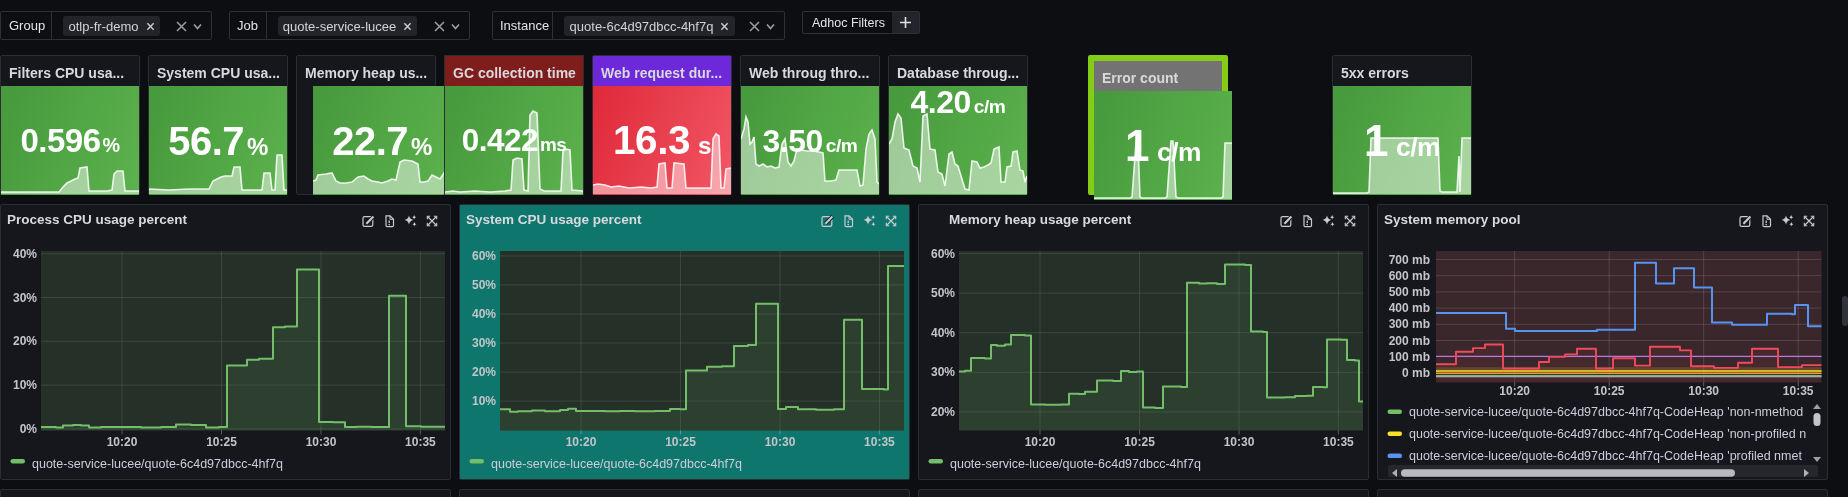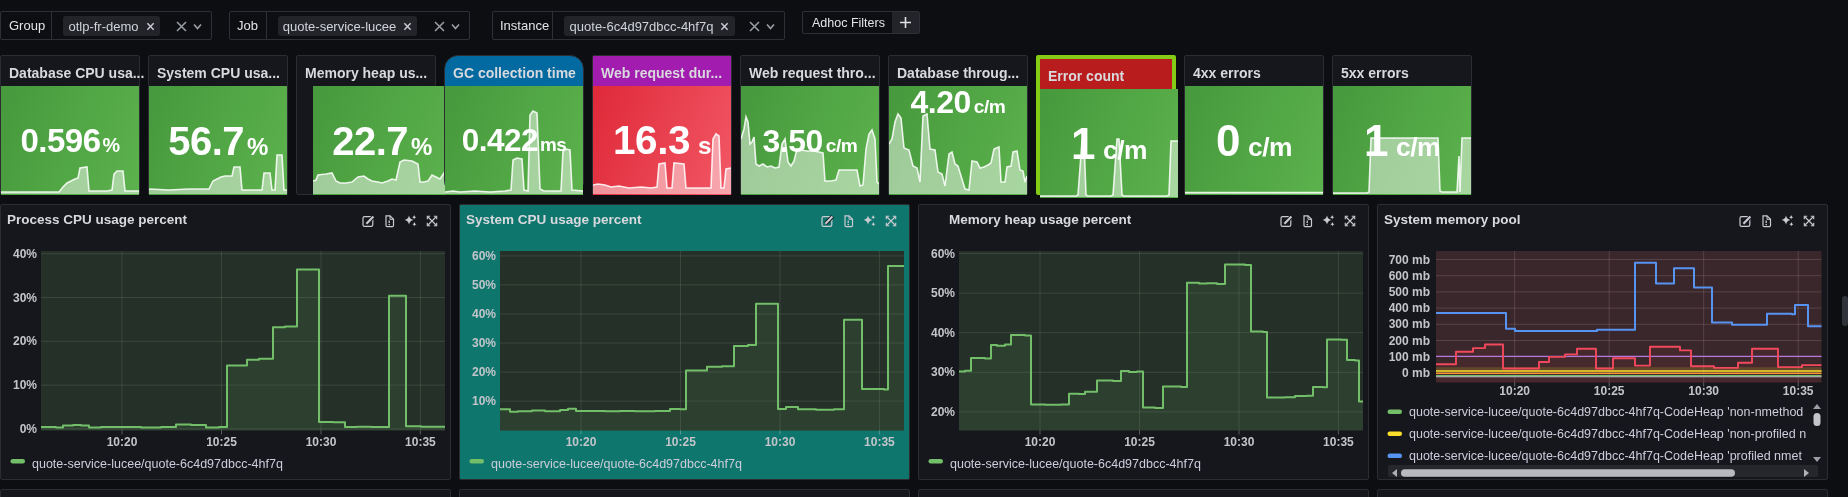--- a/index.html
+++ b/index.html
@@ -56,21 +56,21 @@
         <span style="padding-left:9px;font-size:12.5px;font-weight:500;color:#e3e4e8;white-space:nowrap;">Adhoc Filters</span>
       </div>
   <div style="position:absolute;left:89px;top:0;bottom:0;right:0;background:#22242a;display:flex;align-items:center;justify-content:center;">
         <svg width="13" height="13" viewBox="0 0 13 13">
           <path d="M6.5 1 V12 M1 6.5 H12" stroke="#dfe0e4" stroke-width="1.6"></path>
         </svg>
       </div>
 </div>
 <div style="position:absolute;left:0px;top:55px;width:140px;height:140px;background:#16171c;border:1px solid #2b2d33;box-sizing:border-box;border-radius:2px;">
  <div style="position:absolute;left:8px;top:2px;height:30px;display:flex;align-items:center;">
-        <span style="font-size:14px;font-weight:700;color:#d8d9dd;white-space:nowrap;">Database CPU usa...</span>
+        <span style="font-size:14px;font-weight:700;color:#d8d9dd;white-space:nowrap;">Filters CPU usa...</span>
       </div>
  <div style="position:absolute;left:0;top:30px;width:138px;height:109px;background:linear-gradient(110deg,#46993c 0%,#5cb24d 100%);overflow:hidden;">
   <svg width="138" height="108" style="position:absolute;left:0;top:0">
     <path d="M0.0,106.0L58.0,106.0L62.0,101.0L66.0,97.0L70.0,95.0L74.0,93.0L77.0,92.0L79.0,82.0L86.0,81.0L88.0,105.0L106.0,105.0L111.0,104.0L113.0,88.0L116.0,85.0L122.0,85.0L124.0,105.0L138.0,105.0L138,108L0,108Z" fill="rgba(255,255,255,0.47)"></path>
     <path d="M0.0,106.0L58.0,106.0L62.0,101.0L66.0,97.0L70.0,95.0L74.0,93.0L77.0,92.0L79.0,82.0L86.0,81.0L88.0,105.0L106.0,105.0L111.0,104.0L113.0,88.0L116.0,85.0L122.0,85.0L124.0,105.0L138.0,105.0" fill="none" stroke="rgba(255,255,255,0.85)" stroke-width="1.6"></path>
   </svg>
   <div style="position:absolute;left:0;top:0;width:138px;height:109px;display:flex;align-items:center;justify-content:center;">
           <span style="color:#fff;font-weight:700;font-size:33px;letter-spacing:-0.5px;line-height:1;">0.596<span style="font-size:19.8px;margin-left:2px;">%</span></span>
         </div>
  </div>
@@ -96,51 +96,51 @@
  <div style="position:absolute;left:16px;top:30px;width:138px;height:109px;background:linear-gradient(110deg,#46993c 0%,#5cb24d 100%);overflow:hidden;">
   <svg width="138" height="108" style="position:absolute;left:0;top:0">
     <path d="M0.0,95.0L3.0,94.0L5.0,89.0L13.0,88.0L19.0,87.0L23.0,95.0L27.0,97.0L33.0,97.0L39.0,96.0L45.0,91.0L51.0,90.0L55.0,93.0L59.0,95.0L65.0,96.0L69.0,97.0L75.0,95.0L79.0,93.0L83.0,94.0L87.0,76.0L91.0,74.0L99.0,75.0L105.0,78.0L107.0,96.0L111.0,96.0L115.0,95.0L119.0,89.0L123.0,91.0L127.0,93.0L131.0,87.0L135.0,91.0L138.0,97.0L138,108L0,108Z" fill="rgba(255,255,255,0.47)"></path>
     <path d="M0.0,95.0L3.0,94.0L5.0,89.0L13.0,88.0L19.0,87.0L23.0,95.0L27.0,97.0L33.0,97.0L39.0,96.0L45.0,91.0L51.0,90.0L55.0,93.0L59.0,95.0L65.0,96.0L69.0,97.0L75.0,95.0L79.0,93.0L83.0,94.0L87.0,76.0L91.0,74.0L99.0,75.0L105.0,78.0L107.0,96.0L111.0,96.0L115.0,95.0L119.0,89.0L123.0,91.0L127.0,93.0L131.0,87.0L135.0,91.0L138.0,97.0" fill="none" stroke="rgba(255,255,255,0.85)" stroke-width="1.6"></path>
   </svg>
   <div style="position:absolute;left:0;top:0;width:138px;height:109px;display:flex;align-items:center;justify-content:center;">
           <span style="color:#fff;font-weight:700;font-size:40px;letter-spacing:-0.5px;line-height:1;">22.7<span style="font-size:24.0px;margin-left:3px;">%</span></span>
         </div>
  </div>
 </div>
-<div style="position:absolute;left:444px;top:55px;width:140px;height:140px;background:#0369a1;border:1px solid #2b2d33;box-sizing:border-box;border-radius:14px;">
+<div style="position:absolute;left:444px;top:55px;width:140px;height:140px;background:#7f1d1d;border:1px solid #2b2d33;box-sizing:border-box;border-radius:0;">
  <div style="position:absolute;left:8px;top:2px;height:30px;display:flex;align-items:center;">
         <span style="font-size:14px;font-weight:700;color:#d8d9dd;white-space:nowrap;">GC collection time</span>
       </div>
  <div style="position:absolute;left:0;top:30px;width:138px;height:109px;background:linear-gradient(110deg,#46993c 0%,#5cb24d 100%);overflow:hidden;">
   <svg width="138" height="108" style="position:absolute;left:0;top:0">
     <path d="M0.0,106.0L8.0,105.0L15.0,106.0L30.0,105.0L45.0,106.0L60.0,105.0L66.0,104.0L68.0,74.0L72.0,72.0L77.0,73.0L79.0,104.0L83.0,105.0L85.0,29.0L88.0,25.0L92.0,27.0L95.0,103.0L99.0,105.0L112.0,105.0L116.0,105.0L118.0,65.0L121.0,63.0L125.0,64.0L127.0,104.0L138.0,105.0L138,108L0,108Z" fill="rgba(255,255,255,0.47)"></path>
     <path d="M0.0,106.0L8.0,105.0L15.0,106.0L30.0,105.0L45.0,106.0L60.0,105.0L66.0,104.0L68.0,74.0L72.0,72.0L77.0,73.0L79.0,104.0L83.0,105.0L85.0,29.0L88.0,25.0L92.0,27.0L95.0,103.0L99.0,105.0L112.0,105.0L116.0,105.0L118.0,65.0L121.0,63.0L125.0,64.0L127.0,104.0L138.0,105.0" fill="none" stroke="rgba(255,255,255,0.85)" stroke-width="1.6"></path>
   </svg>
   <div style="position:absolute;left:0;top:0;width:138px;height:109px;display:flex;align-items:center;justify-content:center;">
           <span style="color:#fff;font-weight:700;font-size:31.5px;letter-spacing:-0.5px;line-height:1;">0.422<span style="font-size:18.9px;margin-left:2px;">ms</span></span>
         </div>
  </div>
 </div>
-<div style="position:absolute;left:592px;top:55px;width:140px;height:140px;background:#a21caf;border:1px solid #2b2d33;box-sizing:border-box;border-radius:2px;">
+<div style="position:absolute;left:592px;top:55px;width:140px;height:140px;background:#6d28d9;border:1px solid #2b2d33;box-sizing:border-box;border-radius:2px;">
  <div style="position:absolute;left:8px;top:2px;height:30px;display:flex;align-items:center;">
         <span style="font-size:14px;font-weight:700;color:#d8d9dd;white-space:nowrap;">Web request dur...</span>
       </div>
  <div style="position:absolute;left:0;top:30px;width:138px;height:109px;background:linear-gradient(110deg,#df2939 0%,#f25765 100%);overflow:hidden;">
   <svg width="138" height="108" style="position:absolute;left:0;top:0">
     <path d="M0.0,99.0L5.0,98.0L12.0,99.0L18.0,101.0L26.0,100.0L36.0,102.0L48.0,101.0L58.0,102.0L64.0,101.0L66.0,78.0L72.0,77.0L74.0,102.0L79.0,102.0L81.0,77.0L91.0,78.0L93.0,102.0L104.0,102.0L118.0,102.0L120.0,53.0L123.0,48.0L126.0,50.0L128.0,102.0L131.0,102.0L133.0,83.0L138.0,82.0L138,108L0,108Z" fill="rgba(255,255,255,0.47)"></path>
     <path d="M0.0,99.0L5.0,98.0L12.0,99.0L18.0,101.0L26.0,100.0L36.0,102.0L48.0,101.0L58.0,102.0L64.0,101.0L66.0,78.0L72.0,77.0L74.0,102.0L79.0,102.0L81.0,77.0L91.0,78.0L93.0,102.0L104.0,102.0L118.0,102.0L120.0,53.0L123.0,48.0L126.0,50.0L128.0,102.0L131.0,102.0L133.0,83.0L138.0,82.0" fill="none" stroke="rgba(255,255,255,0.85)" stroke-width="1.6"></path>
   </svg>
   <div style="position:absolute;left:0;top:0;width:138px;height:109px;display:flex;align-items:center;justify-content:center;">
           <span style="color:#fff;font-weight:700;font-size:40.5px;letter-spacing:-0.5px;line-height:1;">16.3<span style="font-size:24.3px;margin-left:8px;">s</span></span>
         </div>
  </div>
 </div>
 <div style="position:absolute;left:740px;top:55px;width:140px;height:140px;background:#16171c;border:1px solid #2b2d33;box-sizing:border-box;border-radius:2px;">
  <div style="position:absolute;left:8px;top:2px;height:30px;display:flex;align-items:center;">
-        <span style="font-size:14px;font-weight:700;color:#d8d9dd;white-space:nowrap;">Web request thro...</span>
+        <span style="font-size:14px;font-weight:700;color:#d8d9dd;white-space:nowrap;">Web throug thro...</span>
       </div>
  <div style="position:absolute;left:0;top:30px;width:138px;height:109px;background:linear-gradient(110deg,#46993c 0%,#5cb24d 100%);overflow:hidden;">
   <svg width="138" height="108" style="position:absolute;left:0;top:0">
     <path d="M0.0,53.0L3.0,43.0L5.0,31.0L7.0,36.0L9.0,58.0L11.0,56.0L13.0,51.0L15.0,78.0L18.0,80.0L22.0,78.0L26.0,81.0L30.0,80.0L34.0,82.0L38.0,81.0L41.0,58.0L44.0,53.0L47.0,76.0L50.0,80.0L53.0,75.0L56.0,63.0L60.0,64.0L66.0,65.0L72.0,65.0L78.0,66.0L82.0,67.0L84.0,95.0L90.0,95.0L95.0,94.0L98.0,84.0L108.0,84.0L116.0,84.0L119.0,100.0L122.0,99.0L125.0,63.0L128.0,48.0L131.0,44.0L134.0,53.0L136.0,96.0L138.0,98.0L138,108L0,108Z" fill="rgba(255,255,255,0.47)"></path>
     <path d="M0.0,53.0L3.0,43.0L5.0,31.0L7.0,36.0L9.0,58.0L11.0,56.0L13.0,51.0L15.0,78.0L18.0,80.0L22.0,78.0L26.0,81.0L30.0,80.0L34.0,82.0L38.0,81.0L41.0,58.0L44.0,53.0L47.0,76.0L50.0,80.0L53.0,75.0L56.0,63.0L60.0,64.0L66.0,65.0L72.0,65.0L78.0,66.0L82.0,67.0L84.0,95.0L90.0,95.0L95.0,94.0L98.0,84.0L108.0,84.0L116.0,84.0L119.0,100.0L122.0,99.0L125.0,63.0L128.0,48.0L131.0,44.0L134.0,53.0L136.0,96.0L138.0,98.0" fill="none" stroke="rgba(255,255,255,0.85)" stroke-width="1.6"></path>
   </svg>
   <div style="position:absolute;left:0;top:0;width:138px;height:109px;display:flex;align-items:center;justify-content:center;">
           <span style="color:#fff;font-weight:700;font-size:32px;letter-spacing:-0.5px;line-height:1;">3.50<span style="font-size:19.2px;margin-left:3px;">c/m</span></span>
         </div>
  </div>
@@ -152,45 +152,31 @@
  <div style="position:absolute;left:0;top:30px;width:138px;height:109px;background:linear-gradient(110deg,#46993c 0%,#5cb24d 100%);overflow:hidden;">
   <svg width="138" height="108" style="position:absolute;left:0;top:0">
     <path d="M0.0,58.0L3.0,53.0L6.0,36.0L9.0,28.0L12.0,32.0L15.0,62.0L20.0,64.0L24.0,80.0L28.0,82.0L31.0,96.0L34.0,30.0L38.0,28.0L41.0,63.0L46.0,64.0L49.0,86.0L53.0,88.0L56.0,100.0L60.0,68.0L63.0,66.0L66.0,78.0L69.0,80.0L72.0,90.0L76.0,103.0L80.0,104.0L83.0,75.0L88.0,76.0L91.0,82.0L95.0,81.0L99.0,79.0L102.0,77.0L105.0,63.0L110.0,61.0L112.0,96.0L116.0,96.0L118.0,81.0L122.0,80.0L124.0,66.0L128.0,65.0L131.0,84.0L134.0,85.0L136.0,96.0L138.0,90.0L138,108L0,108Z" fill="rgba(255,255,255,0.47)"></path>
     <path d="M0.0,58.0L3.0,53.0L6.0,36.0L9.0,28.0L12.0,32.0L15.0,62.0L20.0,64.0L24.0,80.0L28.0,82.0L31.0,96.0L34.0,30.0L38.0,28.0L41.0,63.0L46.0,64.0L49.0,86.0L53.0,88.0L56.0,100.0L60.0,68.0L63.0,66.0L66.0,78.0L69.0,80.0L72.0,90.0L76.0,103.0L80.0,104.0L83.0,75.0L88.0,76.0L91.0,82.0L95.0,81.0L99.0,79.0L102.0,77.0L105.0,63.0L110.0,61.0L112.0,96.0L116.0,96.0L118.0,81.0L122.0,80.0L124.0,66.0L128.0,65.0L131.0,84.0L134.0,85.0L136.0,96.0L138.0,90.0" fill="none" stroke="rgba(255,255,255,0.85)" stroke-width="1.6"></path>
   </svg>
   <div style="position:absolute;left:0;top:0;width:138px;height:109px;display:flex;align-items:flex-start;justify-content:center;">
           <span style="color:#fff;font-weight:700;font-size:32px;letter-spacing:-0.5px;line-height:1;">4.20<span style="font-size:19.2px;margin-left:3px;">c/m</span></span>
         </div>
  </div>
 </div>
-<div style="position:absolute;left:1036px;top:55px;width:140px;height:140px;background:#b91c1c;border:4px solid #84cc16;box-sizing:border-box;border-radius:2px;">
+<div style="position:absolute;left:1088px;top:55px;width:140px;height:140px;background:#737373;border:6px solid #84cc16;box-sizing:border-box;border-radius:2px;">
  <div style="position:absolute;left:8px;top:2px;height:30px;display:flex;align-items:center;">
         <span style="font-size:14px;font-weight:700;color:#d8d9dd;white-space:nowrap;">Error count</span>
       </div>
  <div style="position:absolute;left:0;top:30px;width:138px;height:109px;background:linear-gradient(110deg,#46993c 0%,#5cb24d 100%);overflow:hidden;">
   <svg width="138" height="108" style="position:absolute;left:0;top:0">
     <path d="M0.0,107.0L36.0,107.0L38.0,106.0L42.0,52.0L44.0,52.0L46.0,106.0L48.0,107.0L71.0,107.0L73.0,106.0L77.0,50.0L79.0,50.0L82.0,106.0L84.0,107.0L127.0,107.0L129.0,106.0L131.0,52.0L138.0,52.0L138,108L0,108Z" fill="rgba(255,255,255,0.47)"></path>
     <path d="M0.0,107.0L36.0,107.0L38.0,106.0L42.0,52.0L44.0,52.0L46.0,106.0L48.0,107.0L71.0,107.0L73.0,106.0L77.0,50.0L79.0,50.0L82.0,106.0L84.0,107.0L127.0,107.0L129.0,106.0L131.0,52.0L138.0,52.0" fill="none" stroke="rgba(255,255,255,0.85)" stroke-width="1.6"></path>
   </svg>
   <div style="position:absolute;left:0;top:0;width:138px;height:109px;display:flex;align-items:center;justify-content:center;">
           <span style="color:#fff;font-weight:700;font-size:44px;letter-spacing:-0.5px;line-height:1;">1<span style="font-size:26.4px;margin-left:8px;">c/m</span></span>
-        </div>
- </div>
-</div>
-<div style="position:absolute;left:1184px;top:55px;width:140px;height:140px;background:#16171c;border:1px solid #2b2d33;box-sizing:border-box;border-radius:2px;">
- <div style="position:absolute;left:8px;top:2px;height:30px;display:flex;align-items:center;">
-        <span style="font-size:14px;font-weight:700;color:#d8d9dd;white-space:nowrap;">4xx errors</span>
-      </div>
- <div style="position:absolute;left:0;top:30px;width:138px;height:109px;background:linear-gradient(110deg,#46993c 0%,#5cb24d 100%);overflow:hidden;">
-  <svg width="138" height="108" style="position:absolute;left:0;top:0">
-    <path d="M0.0,106.5L138.0,106.5L138,108L0,108Z" fill="rgba(255,255,255,0.47)"></path>
-    <path d="M0.0,106.5L138.0,106.5" fill="none" stroke="rgba(255,255,255,0.85)" stroke-width="1.6"></path>
-  </svg>
-  <div style="position:absolute;left:0;top:0;width:138px;height:109px;display:flex;align-items:center;justify-content:center;">
-          <span style="color:#fff;font-weight:700;font-size:44px;letter-spacing:-0.5px;line-height:1;">0<span style="font-size:26.4px;margin-left:8px;">c/m</span></span>
         </div>
  </div>
 </div>
 <div style="position:absolute;left:1332px;top:55px;width:140px;height:140px;background:#16171c;border:1px solid #2b2d33;box-sizing:border-box;border-radius:2px;">
  <div style="position:absolute;left:8px;top:2px;height:30px;display:flex;align-items:center;">
         <span style="font-size:14px;font-weight:700;color:#d8d9dd;white-space:nowrap;">5xx errors</span>
       </div>
  <div style="position:absolute;left:0;top:30px;width:138px;height:109px;background:linear-gradient(110deg,#46993c 0%,#5cb24d 100%);overflow:hidden;">
   <svg width="138" height="108" style="position:absolute;left:0;top:0">
     <path d="M0.0,107.0L34.0,107.0L36.0,106.0L38.0,52.0L105.0,52.0L107.0,105.0L109.0,106.0L124.0,106.0L126.0,70.0L127.0,106.0L129.0,52.0L138.0,52.0L138,108L0,108Z" fill="rgba(255,255,255,0.47)"></path>

